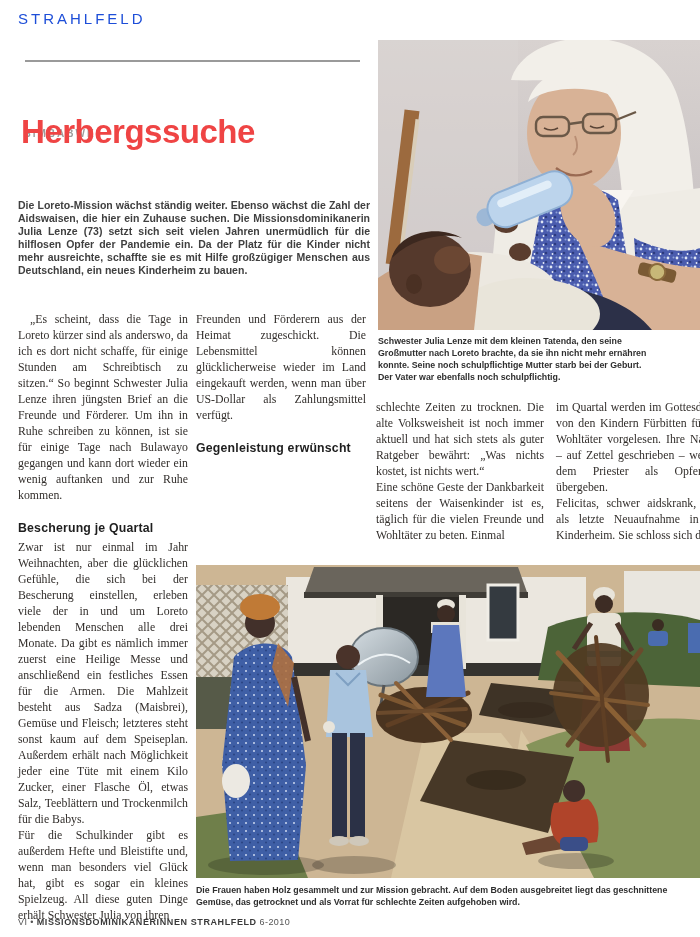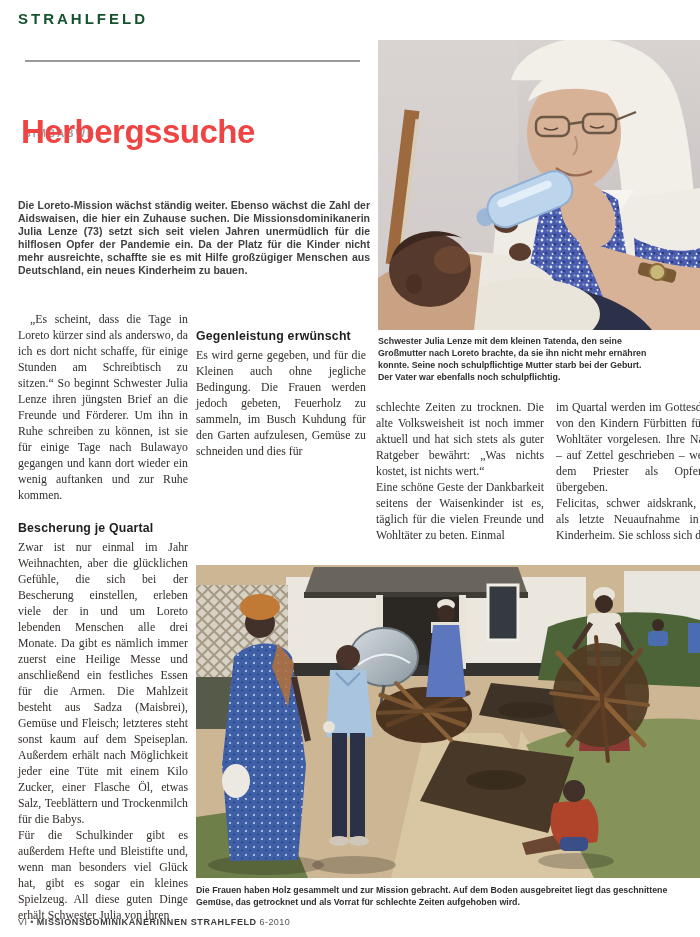--- a/index.html
+++ b/index.html
@@ -5,22 +5,22 @@
   html,body{margin:0;padding:0;}
   body{
     width:700px;height:937px;position:relative;overflow:hidden;
     background:#ffffff;
     font-family:"Liberation Sans",sans-serif;
     -webkit-hyphens:auto;hyphens:auto;
   }
   .abs{position:absolute;}
   .masthead{
     left:18px;top:10px;
-    font-size:15px;font-weight:bold;letter-spacing:3px;
-    color:#14532d;
+    font-size:15px;font-weight:normal;letter-spacing:3px;
+    color:#1d4ed8;
   }
   .rule{left:25px;top:60px;width:335px;height:2px;background:#9a9a9a;}
   .kicker{
     left:24px;top:88px;
     font-size:10px;font-weight:bold;letter-spacing:2px;color:#9c9c9c;margin-top:40px;
   }
   .headline{
     left:21px;top:113px;width:340px;
     font-size:33px;line-height:37px;font-weight:bold;color:#ef4444;
     letter-spacing:-0.5px;
@@ -143,22 +143,22 @@
 <div class="abs caption caption-top">Schwester Julia Lenze mit dem kleinen Tatenda, den seine Großmutter nach Loreto brachte, da sie ihn nicht mehr ernähren konnte. Seine noch schulpflichtige Mutter starb bei der Geburt. Der Vater war ebenfalls noch schulpflichtig.</div>
 
 <div class="abs bodycol col1">
   <p class="indent">„Es scheint, dass die Tage in Loreto kürzer sind als anderswo, da ich es dort nicht schaffe, für einige Stunden am Schreibtisch zu sitzen.“ So beginnt Schwester Julia Lenze ihren jüngsten Brief an die Freunde und Förderer. Um ihn in Ruhe schreiben zu können, ist sie für einige Tage nach Bulawayo gegangen und kann dort wieder ein wenig auftanken und zur Ruhe kommen.</p>
   <div class="col-heading">Bescherung je Quartal</div>
   <p>Zwar ist nur einmal im Jahr Weihnachten, aber die glücklichen Gefühle, die sich bei der Bescherung einstellen, erleben viele der in und um Loreto lebenden Menschen alle drei Monate. Da gibt es nämlich immer zuerst eine Heilige Messe und anschließend ein festliches Essen für die Armen. Die Mahlzeit besteht aus Sadza (Maisbrei), Gemüse und Fleisch; letzteres steht sonst kaum auf dem Speiseplan. Außerdem erhält nach Möglichkeit jeder eine Tüte mit einem Kilo Zucker, einer Flasche Öl, etwas Salz, Teeblättern und Trockenmilch für die Babys.</p>
   <p>Für die Schulkinder gibt es außerdem Hefte und Bleistifte und, wenn man besonders viel Glück hat, gibt es sogar ein kleines Spielzeug. All diese guten Dinge erhält Schwester Julia von ihren</p>
 </div>
 
 <div class="abs bodycol col2">
+  <p>Freunden und Förderern aus der Heimat zugeschickt. Die Lebensmittel können glücklicherweise wieder im Land eingekauft werden, wenn man über US-Dollar als Zahlungsmittel verfügt.</p>
   <div class="col-heading">Gegenleistung erwünscht</div>
-  <p>Es wird gerne gegeben, und für die Kleinen auch ohne jegliche Bedingung. Die Frauen werden jedoch gebeten, Feuerholz zu sammeln, im Busch Kuhdung für den Garten aufzulesen, Gemüse zu schneiden und dies für</p>
 </div>
 
 <div class="abs bodycol col3">
   <p>schlechte Zeiten zu trocknen. Die alte Volksweisheit ist noch immer aktuell und hat sich stets als guter Ratgeber bewährt: „Was nichts kostet, ist nichts wert.“</p>
   <p>Eine schöne Geste der Dankbarkeit seitens der Waisenkinder ist es, täglich für die vielen Freunde und Wohltäter zu beten. Einmal</p>
 </div>
 
 <div class="abs bodycol col4">
   <p>im Quartal werden im Gottesdienst von den Kindern Fürbitten für die Wohltäter vorgelesen. Ihre Namen – auf Zettel geschrieben – werden dem Priester als Opfergabe übergeben.</p>
   <p>Felicitas, schwer aidskrank, kam als letzte Neuaufnahme in das Kinderheim. Sie schloss sich den</p>

